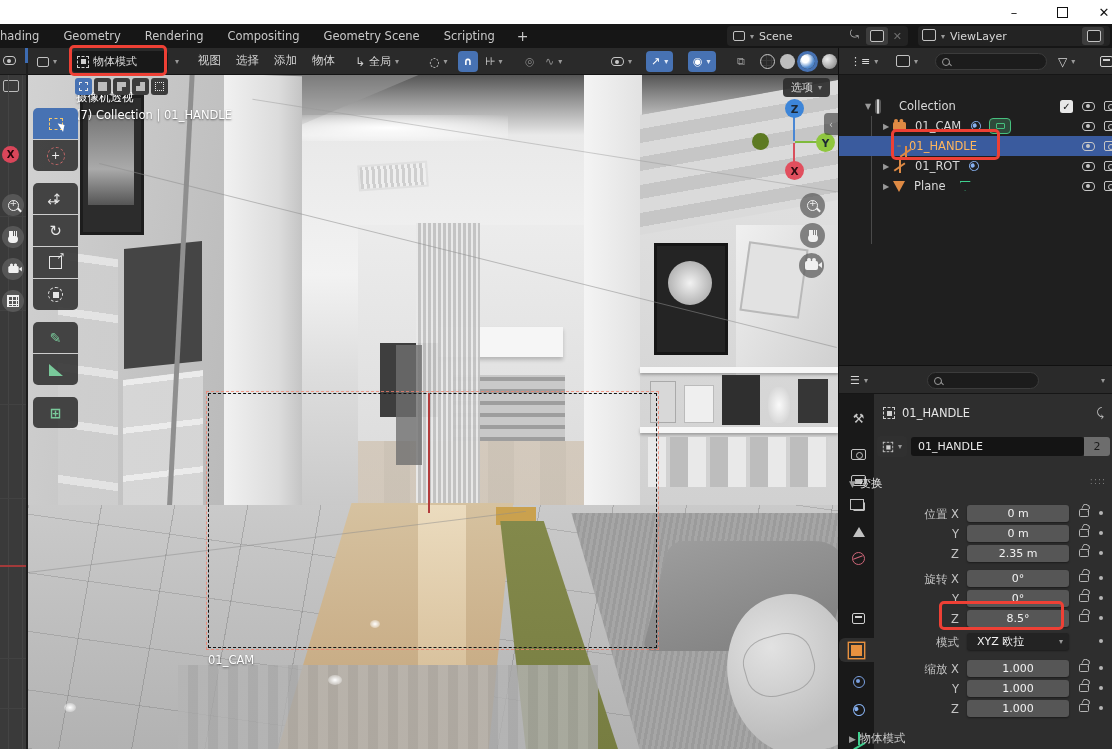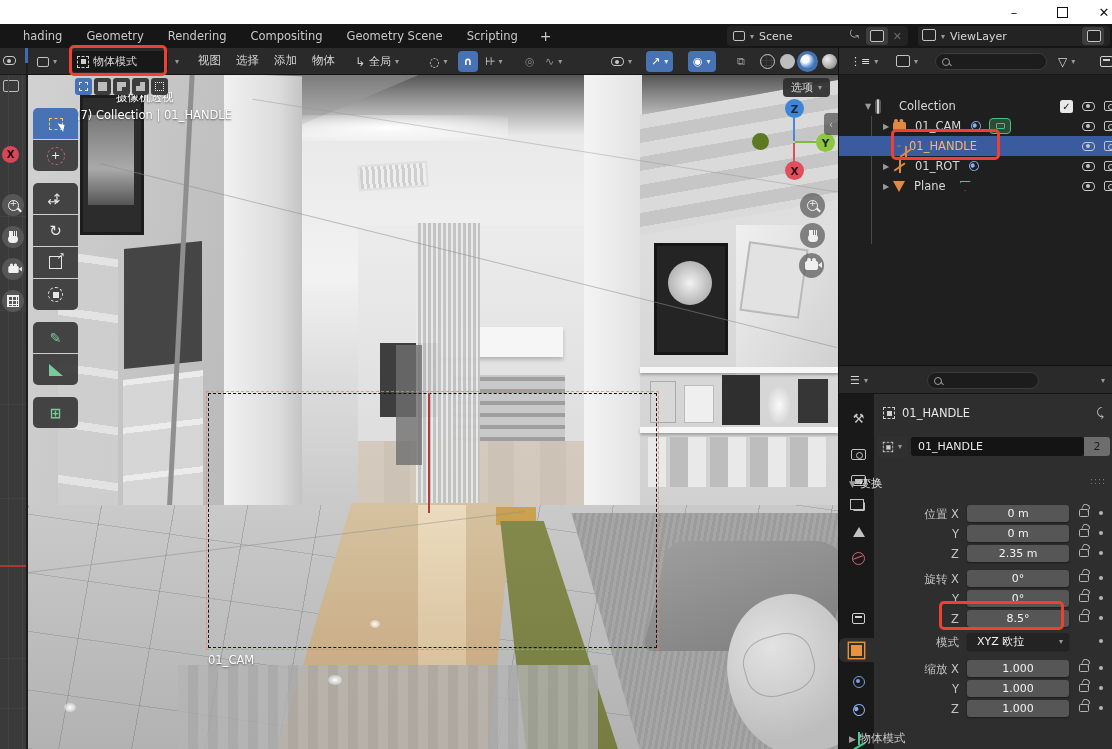--- a/index.html
+++ b/index.html
@@ -9,21 +9,21 @@
   .abs { position:absolute; }
 
   
   .titlebar { left:0; top:0; width:1112px; height:24px; background:#ffffff; }
   .winbtn { top:1px; width:28px; height:22px; display:flex; align-items:center; justify-content:center; color:#111; font-size:13px; }
   .winbtn .sq { width:11px; height:11px; border:1.4px solid #111; }
 
   
   .topbar { left:0; top:24px; width:1112px; height:24px; background:#161616; display:flex; align-items:center; }
   .wtab { color:#c9c9c9; font-size:11.5px; padding:4px 12px; white-space:nowrap; }
-  .wtab.first { padding-left:0;margin-left:23px; }
+  .wtab.first { padding-left:0; }
   .addtab { color:#c9c9c9; font-size:14px; padding:0 10px; }
   .idsel { position:absolute; top:26px; height:20px; background:#232323; border-radius:4px; display:flex; align-items:center; gap:5px; padding:0 6px; color:#d6d6d6; }
   .idsel .v { font-size:8px; color:#9a9a9a; }
   .mini-ic { display:inline-block; width:12px; height:10px; border:1.2px solid #c2c2c2; border-radius:2px; position:relative; }
   .mini-ic.imgstack::before { content:''; position:absolute; left:-3px; top:-3px; width:12px; height:10px; border:1.2px solid #c2c2c2; border-radius:2px; background:#232323; }
   .pin { width:11px; height:11px; position:relative; }
   .pin::before { content:'⤿'; color:#b5b5b5; font-size:11px; position:absolute; top:-3px; }
   .copybtn { background:#3d3d3d; border-radius:3px; width:22px; height:18px; display:flex; align-items:center; justify-content:center; color:#dcdcdc; }
   .dimx { color:#6f6f6f; font-size:11px; }
 
@@ -348,21 +348,21 @@
     <div class="sc" style="left:-60px;top:470px;width:560px;height:1px;background:#8e8e8e;transform:rotate(-7deg);opacity:.5;"></div>
 
     <div class="sc" style="left:300px;top:600px;width:14px;height:10px;border-radius:50%;background:radial-gradient(#ffffff,rgba(255,255,255,0));"></div>
     <div class="sc" style="left:342px;top:545px;width:10px;height:8px;border-radius:50%;background:radial-gradient(#ffffff,rgba(255,255,255,0));"></div>
     <div class="sc" style="left:36px;top:628px;width:12px;height:9px;border-radius:50%;background:radial-gradient(#ffffff,rgba(255,255,255,0));"></div>
 
     <div class="sc" style="left:180px;top:318px;width:449px;height:255px;border:1.4px dashed #141414;outline:1.6px dashed rgba(246,126,105,.75);outline-offset:1.6px;"></div>
     <div class="sc" style="left:400px;top:318px;width:1.6px;height:120px;background:#b23b3b;"></div>
     <div class="vp-ov" style="left:180px;top:578px;">01_CAM</div>
 
-    <div class="vp-ov" style="left:48px;top:15px;margin-left:40px;">摄像机透视</div>
+    <div class="vp-ov" style="left:48px;top:15px;">摄像机透视</div>
     <div class="vp-ov" style="left:48px;top:33px;">(7) Collection | 01_HANDLE</div>
 
     <div class="selmode" style="left:47px;background:#4772b3;">
         <span class="dsq"></span>
       </div>
     <div class="selmode" style="left:66px;">
         <span class="fsq"></span>
       </div>
     <div class="selmode" style="left:85px;">
         <span class="fsq" style="clip-path:polygon(0 0,100% 0,100% 55%,55% 55%,55% 100%,0 100%);"></span>

